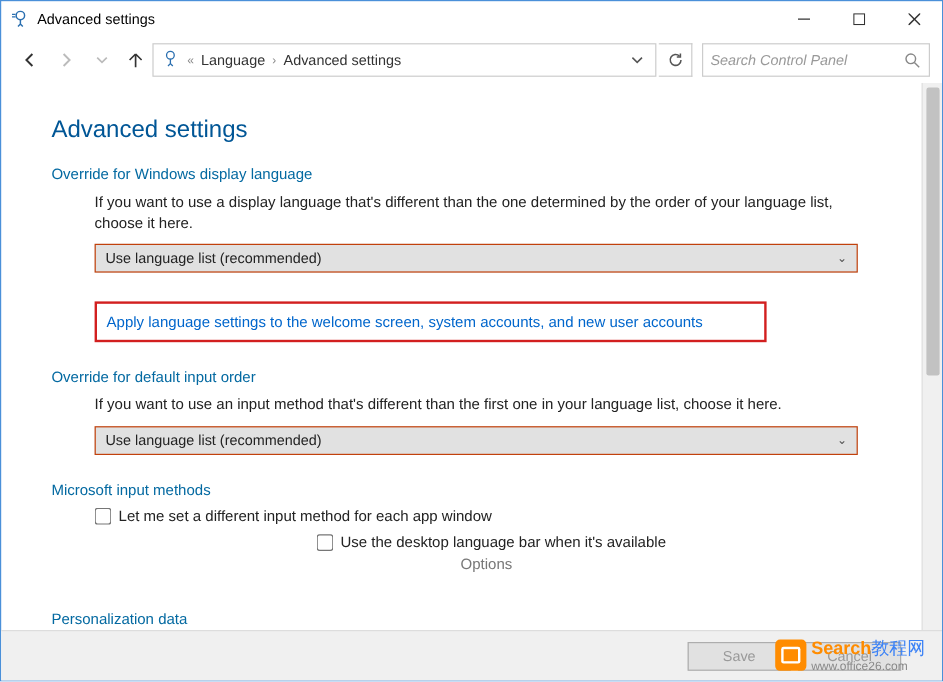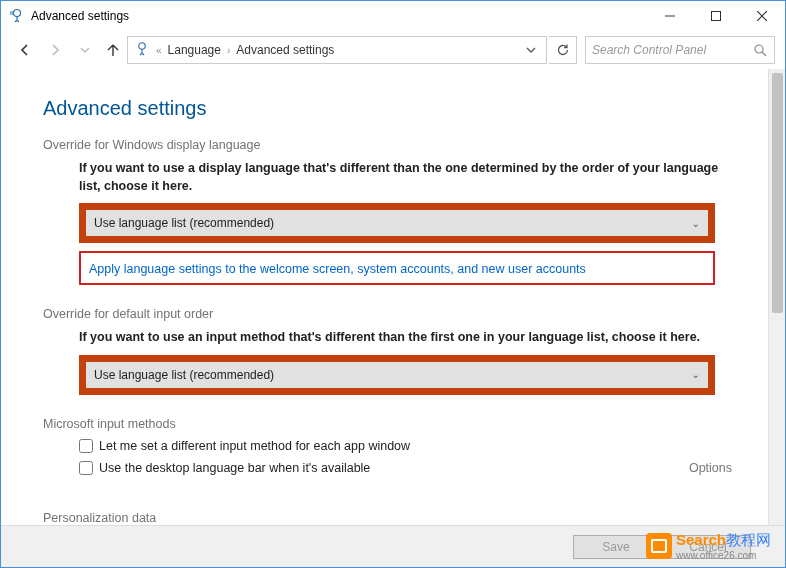--- a/index.html
+++ b/index.html
@@ -24,27 +24,27 @@
   .search { width:190px; height:28px; border:1px solid #ccc; margin-left:6px; display:flex; align-items:center; padding:0 6px; font-size:12px; color:#888; background:#fff;}
   .search input { border:none; outline:none; flex:1; font-size:12px; color:#333; font-style:italic;}
   .search input::placeholder { color:#999; font-style:italic;}
   .search .sicon { width:16px; display:flex; justify-content:center; color:#888;}
   
   .content-wrap { flex:1; display:flex; overflow:hidden; position:relative; }
   .content { flex:1; overflow-y:auto; padding: 28px 28px 10px 42px; position:relative;}
   .scrollbar-fake { width:17px; background:#f0f0f0; border-left:1px solid #e0e0e0; position:relative;}
   .scrollbar-fake .thumb { position:absolute; top:4px; left:3px; width:11px; height:240px; background:#c2c2c2; border-radius:2px;}
   h1.page-title { color:#005696; font-size:20px; font-weight:400; margin-bottom:18px;}
-  .section-head { font-size:12.5px; color:#737373; margin: 8px 0 8px 0; }
+  .section-head { font-size:12.5px; color:#0369a1; margin: 8px 0 8px 0; }
   .indent { margin-left:36px; }
-  .desc { font-size:12.5px; color:#222; line-height:1.4; margin-bottom:8px; max-width:640px;font-weight:bold;}
-  .dropdown { width:636px; height:40px; border:7px solid #c2410c; background:#e1e1e1; display:flex; align-items:center; padding:0 8px; font-size:12px; color:#222; position:relative; cursor:default;}
+  .desc { font-size:12.5px; color:#222; line-height:1.4; margin-bottom:8px; max-width:640px;}
+  .dropdown { width:636px; height:24px; border:1px solid #c2410c; background:#e1e1e1; display:flex; align-items:center; padding:0 8px; font-size:12px; color:#222; position:relative; cursor:default;}
   .dropdown .dd-arrow { margin-left:auto; font-size:10px; color:#555;}
   .link { color:#0066cc; font-size:12.5px; text-decoration:none; }
-  .highlight-box { border:2px solid #d21f1f; padding:6px 8px; display:inline-block; margin-top:8px; width:636px;}
+  .highlight-box { border:2px solid #d21f1f; padding:6px 8px; display:inline-block; margin-top:24px; width:560px;}
   .cb-row { display:flex; align-items:center; gap:6px; font-size:12.5px; color:#222; margin:4px 0;}
   .cb-row input[type=checkbox]{ width:14px; height:14px; }
   .options-side { float:right; color:#777; font-size:12.5px; margin-right:8px;}
   .switch-block { position:relative; }
   .section-gap { height:14px; }
   
   .bottombar { height:42px; border-top:1px solid #ddd; background:#f0f0f0; display:flex; align-items:center; justify-content:flex-end; padding:0 34px; gap:6px;}
   .btn { width:86px; height:24px; border:1px solid #adadad; background:#e1e1e1; font-size:12px; color:#555; display:flex; align-items:center; justify-content:center;}
   .btn.disabled { color:#9a9a9a; }
   
@@ -173,21 +173,21 @@
       </div>
 
       <div class="section-gap"></div>
 
       <div class="section-head">Microsoft input methods</div>
       <div class="indent switch-block">
         <label class="cb-row">
           <input type="checkbox" style="">
           <span>Let me set a different input method for each app window</span>
         </label>
-        <div style="display:flex; align-items:center;">
+        <div style="display:flex; align-items:center;flex-direction:column;">
           <label class="cb-row" style="flex:1;">
             <input type="checkbox" style="">
             <span>Use the desktop language bar when it's available</span>
           </label>
           <span class="options-side">Options</span>
         </div>
         <div style="height:10px;"></div>
       </div>
 
       <div class="section-gap"></div>

